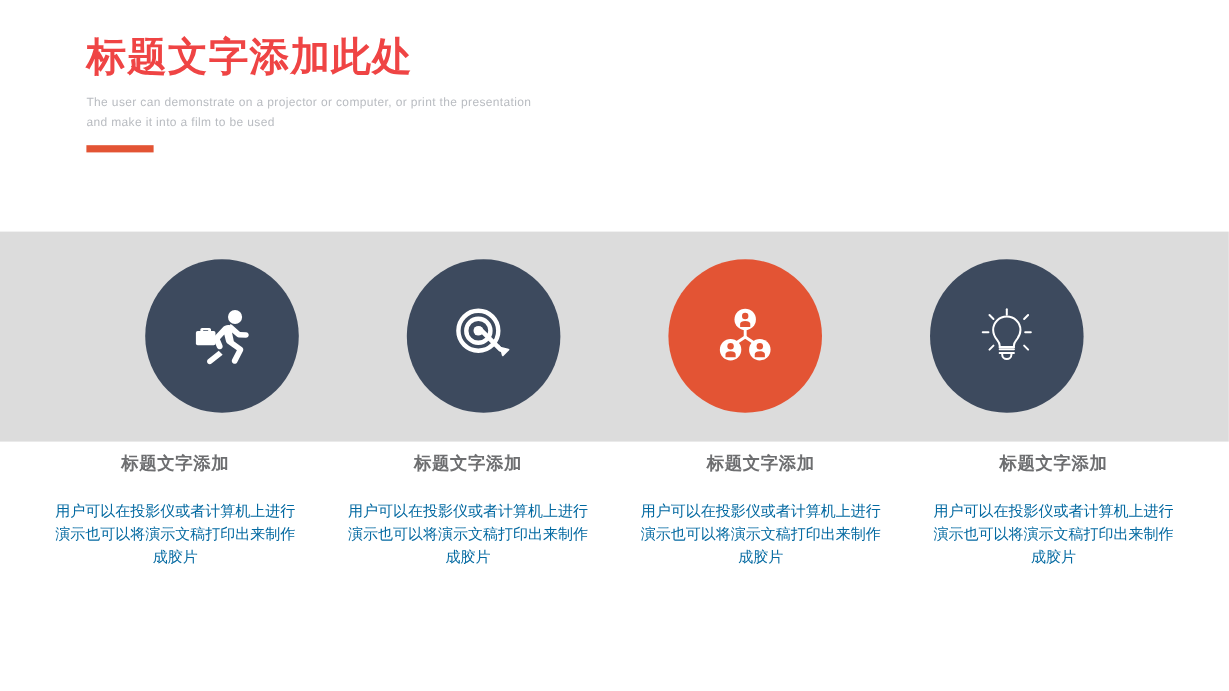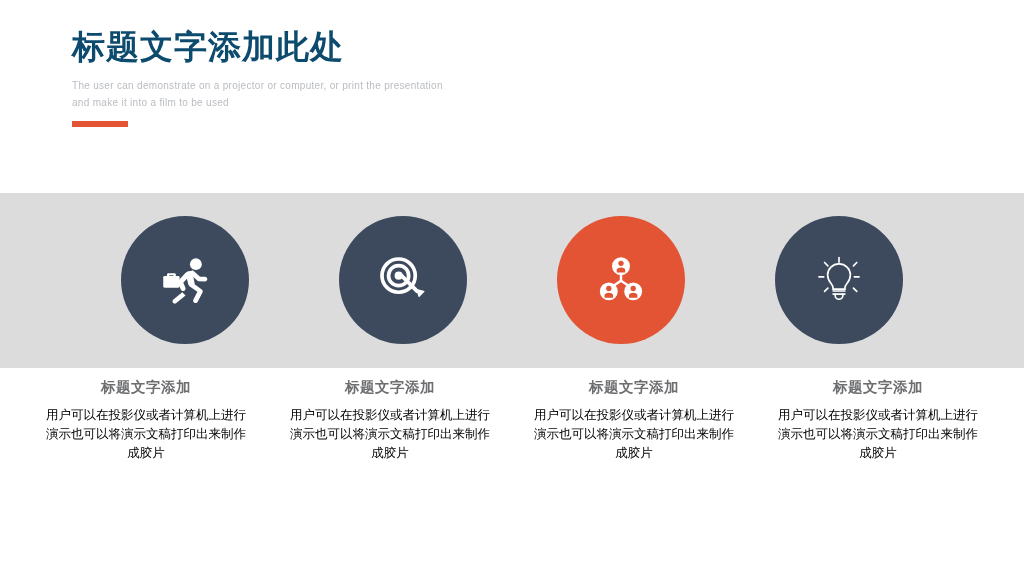--- a/index.html
+++ b/index.html
@@ -24,21 +24,21 @@
   
   .header {
     position: absolute;
     left: 72px;
     top: 28px;
     width: 640px;
   }
   .slide-title {
     font-size: 33px;
     font-weight: bold;
-    color: #0c4a6e;
+    color: #ef4444;
     letter-spacing: 1px;
     line-height: 1.15;
     margin: 0;
     white-space: nowrap;
   }
   .slide-subtitle {
     margin: 11px 0 0 0;
     font-size: 10px;
     line-height: 17px;
     color: #b9bcc1;
@@ -109,24 +109,24 @@
   }
   .caption-title {
     font-size: 14.5px;
     font-weight: bold;
     color: #6d6e70;
     letter-spacing: 0.5px;
     line-height: 1.3;
     white-space: nowrap;
   }
   .caption-body {
-    margin-top: 9px;
+    margin-top: 20px;
     font-size: 12.5px;
     line-height: 19px;
-    color: #000000;
+    color: #0369a1;
     width: 200px;
     margin-left: -36px;
   }
 </style>
 </head>
 <body>
 
 <div class="slide">
 
   <div class="header">

